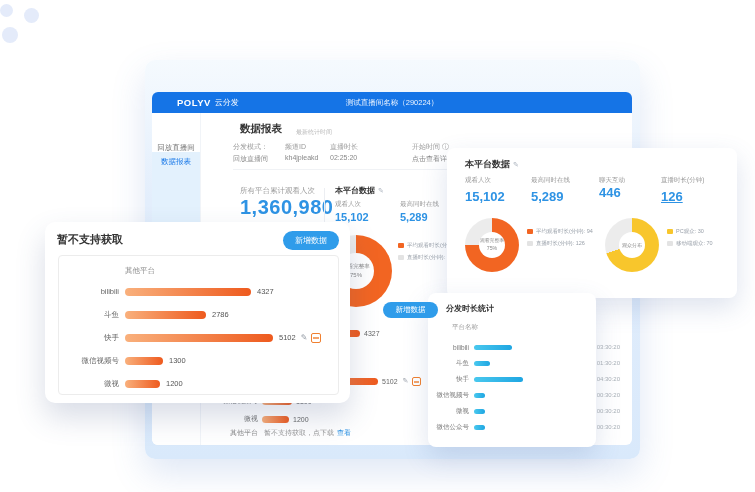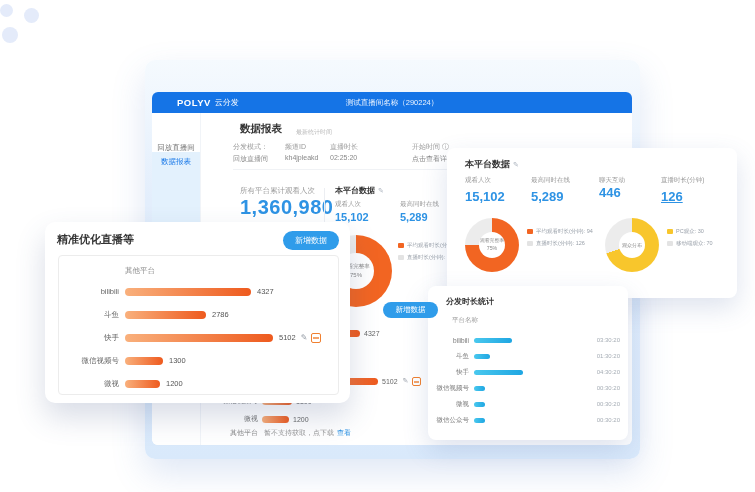--- a/index.html
+++ b/index.html
@@ -239,21 +239,21 @@
           <span class="sw" style="background: rgb(248, 198, 44);"></span>
           <span class="legend-txt">PC观众: 30</span>
         </div>
         <div class="legend-line">
           <span class="sw" style="background: rgb(227, 227, 227);"></span>
           <span class="legend-txt">移动端观众: 70</span>
         </div>
       </div>
   </div>
 
-  <div class="card" style="left:428px;top:286px;width:200px;height:154px;z-index:30;">
+  <div class="card" style="left:428px;top:293px;width:168px;height:154px;z-index:30;">
     <span class="du-title">分发时长统计</span>
     <span class="du-col">平台名称</span>
     <div class="du-rows" id="du-rows">
         <div class="du-row">
           <span class="du-label">bilibili</span>
           <span class="du-bar" style="width: 38px;"></span>
           <span class="du-val">03:30:20</span>
         </div>
         <div class="du-row">
           <span class="du-label">斗鱼</span>
@@ -280,21 +280,21 @@
           <span class="du-bar" style="width: 11px;"></span>
           <span class="du-val">00:30:20</span>
         </div>
       </div>
   </div>
 
   <button class="pill" style="position:absolute;left:383px;top:302px;width:55px;height:16px;font-size:7.5px;z-index:40;">新增数据</button>
 
   <div class="card" style="left:45px;top:222px;width:305px;height:181px;border-radius:10px;z-index:50;
        box-shadow:0 14px 30px rgba(60,80,130,.20);">
-    <span class="tp-title">精准优化直播等</span>
+    <span class="tp-title">暂不支持获取</span>
     <button class="pill" style="position:absolute;right:11px;top:9px;width:56px;height:19px;">新增数据</button>
     <div class="tp-box">
       <span class="tp-chart-title">其他平台</span>
       <div class="fg-rows" id="fg-rows">
           <div class="fg-row">
             <span class="fg-label">bilibili</span>
             <span class="fg-bar" style="width: 126px;"></span>
             <span class="fg-val">4327</span>
           </div>
           <div class="fg-row">

